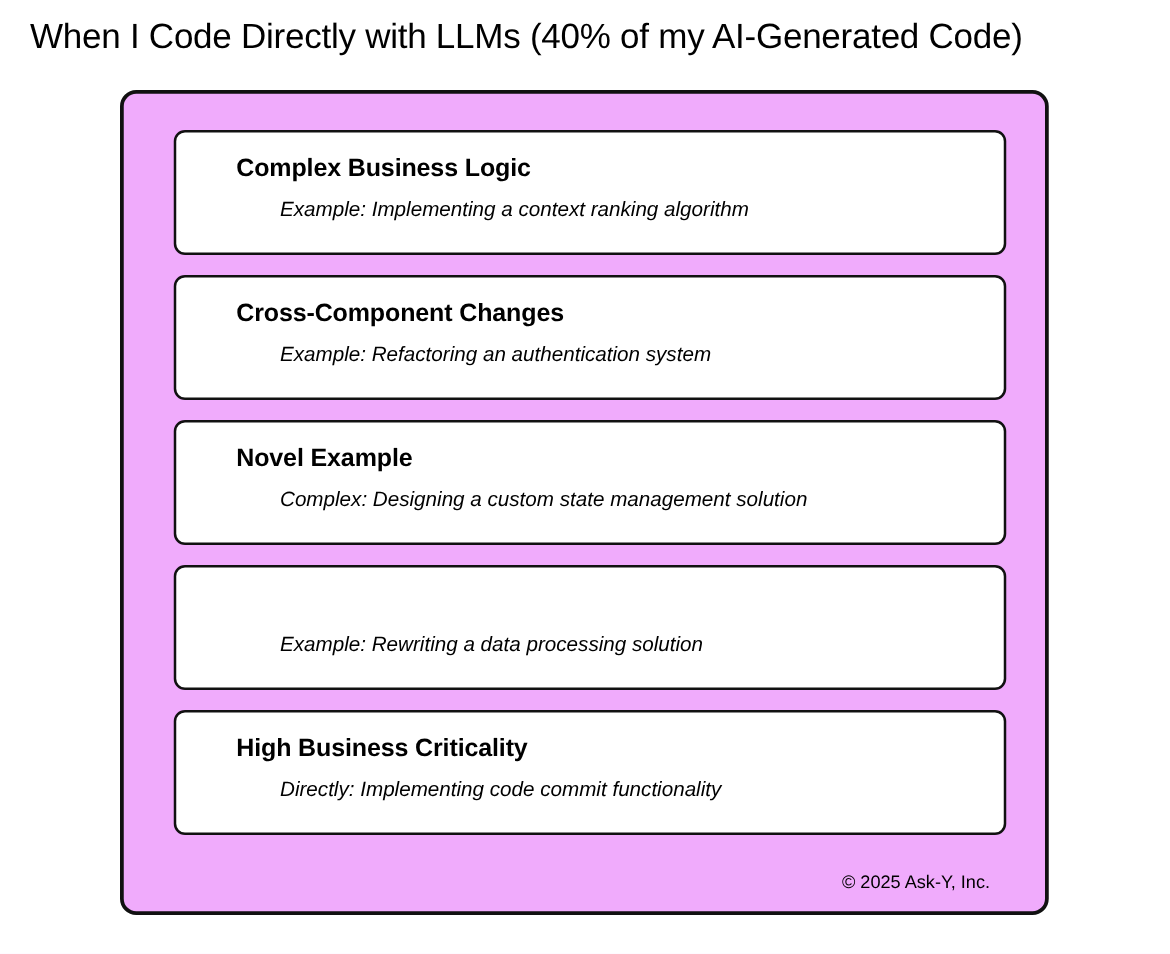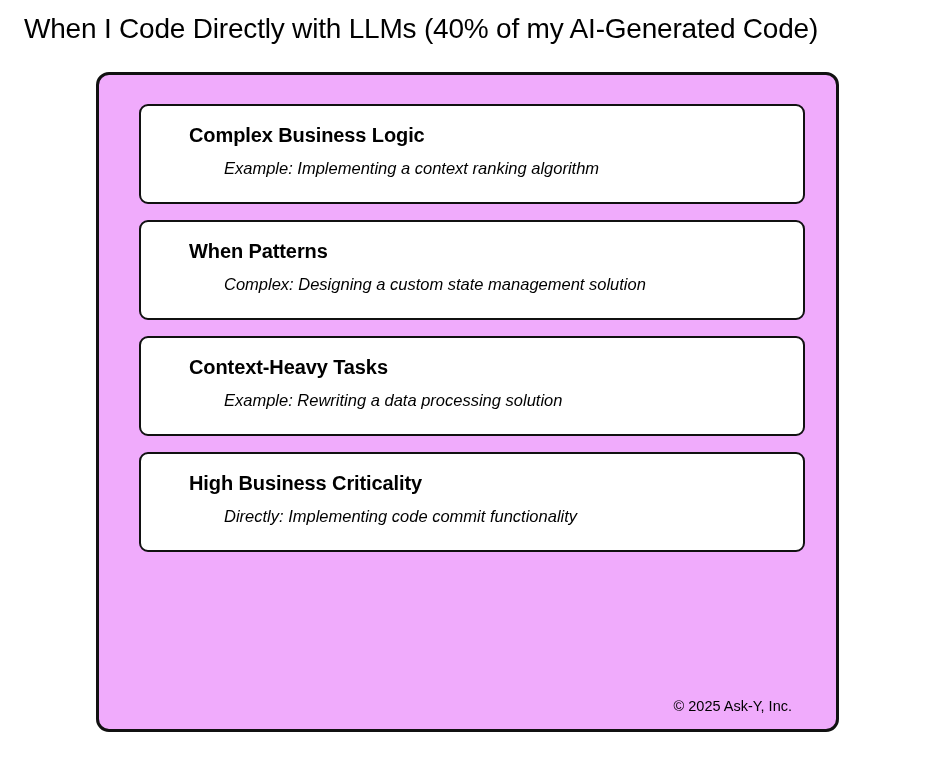--- a/index.html
+++ b/index.html
@@ -102,28 +102,31 @@
 
 <div id="outer-panel">
 
   <div id="card-list">
 
     <div class="card">
       <div class="card-title">Complex Business Logic</div>
       <div class="card-example">Example: Implementing a context ranking algorithm</div>
     </div>
 
+    <div class="card">
+      <div class="card-title">Cross-Component Changes</div>
+      <div class="card-example">Example: Refactoring an authentication system</div>
+    </div>
 
     <div class="card">
-      <div class="card-title">When Patterns</div>
+      <div class="card-title">Novel Example</div>
       <div class="card-example">Complex: Designing a custom state management solution</div>
     </div>
 
     <div class="card">
-      <div class="card-title">Context-Heavy Tasks</div>
       <div class="card-example">Example: Rewriting a data processing solution</div>
     </div>
 
     <div class="card">
       <div class="card-title">High Business Criticality</div>
       <div class="card-example">Directly: Implementing code commit functionality</div>
     </div>
 
   </div>
 

